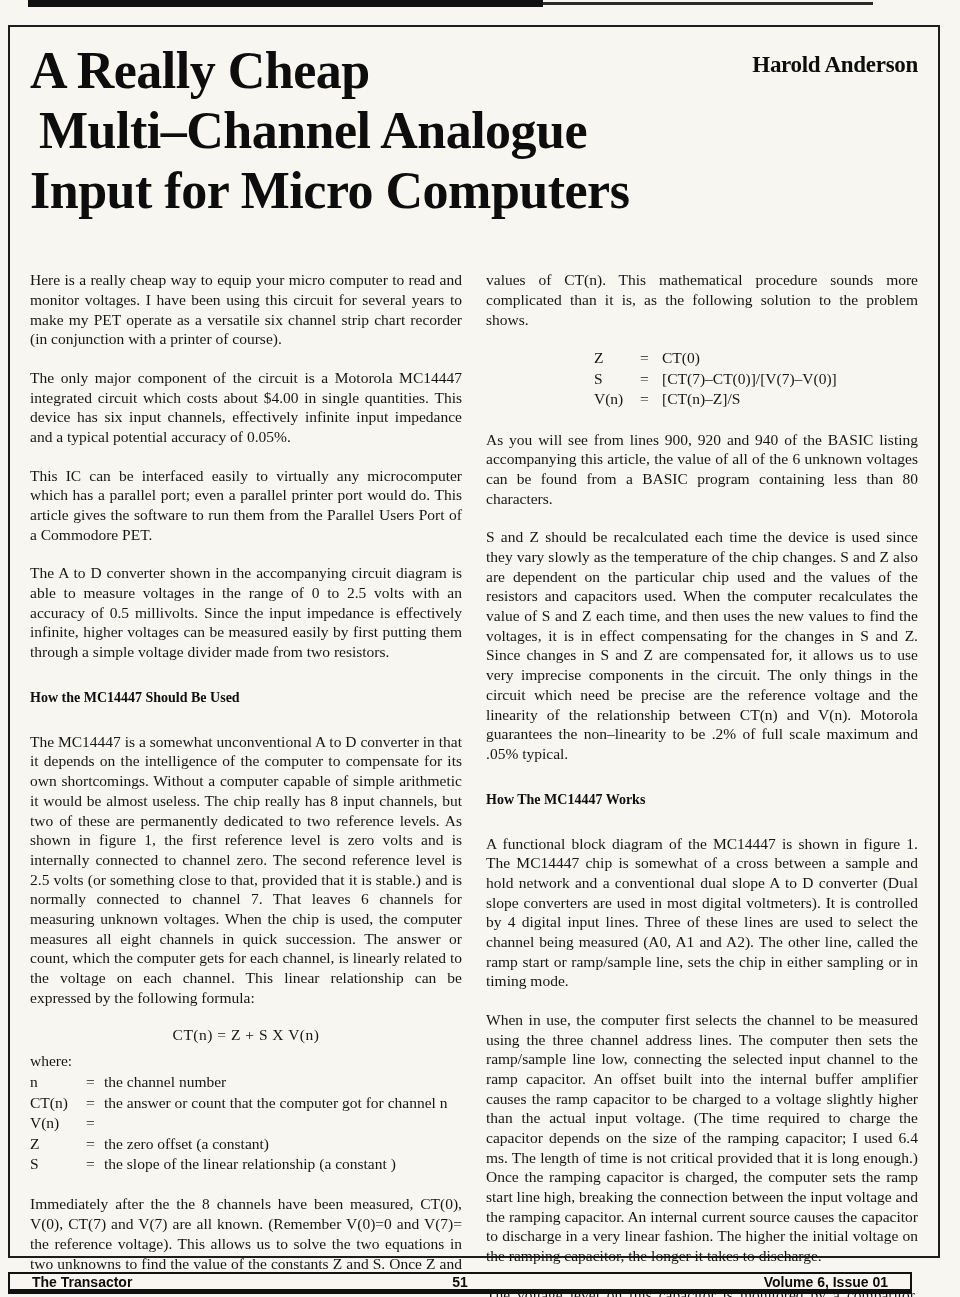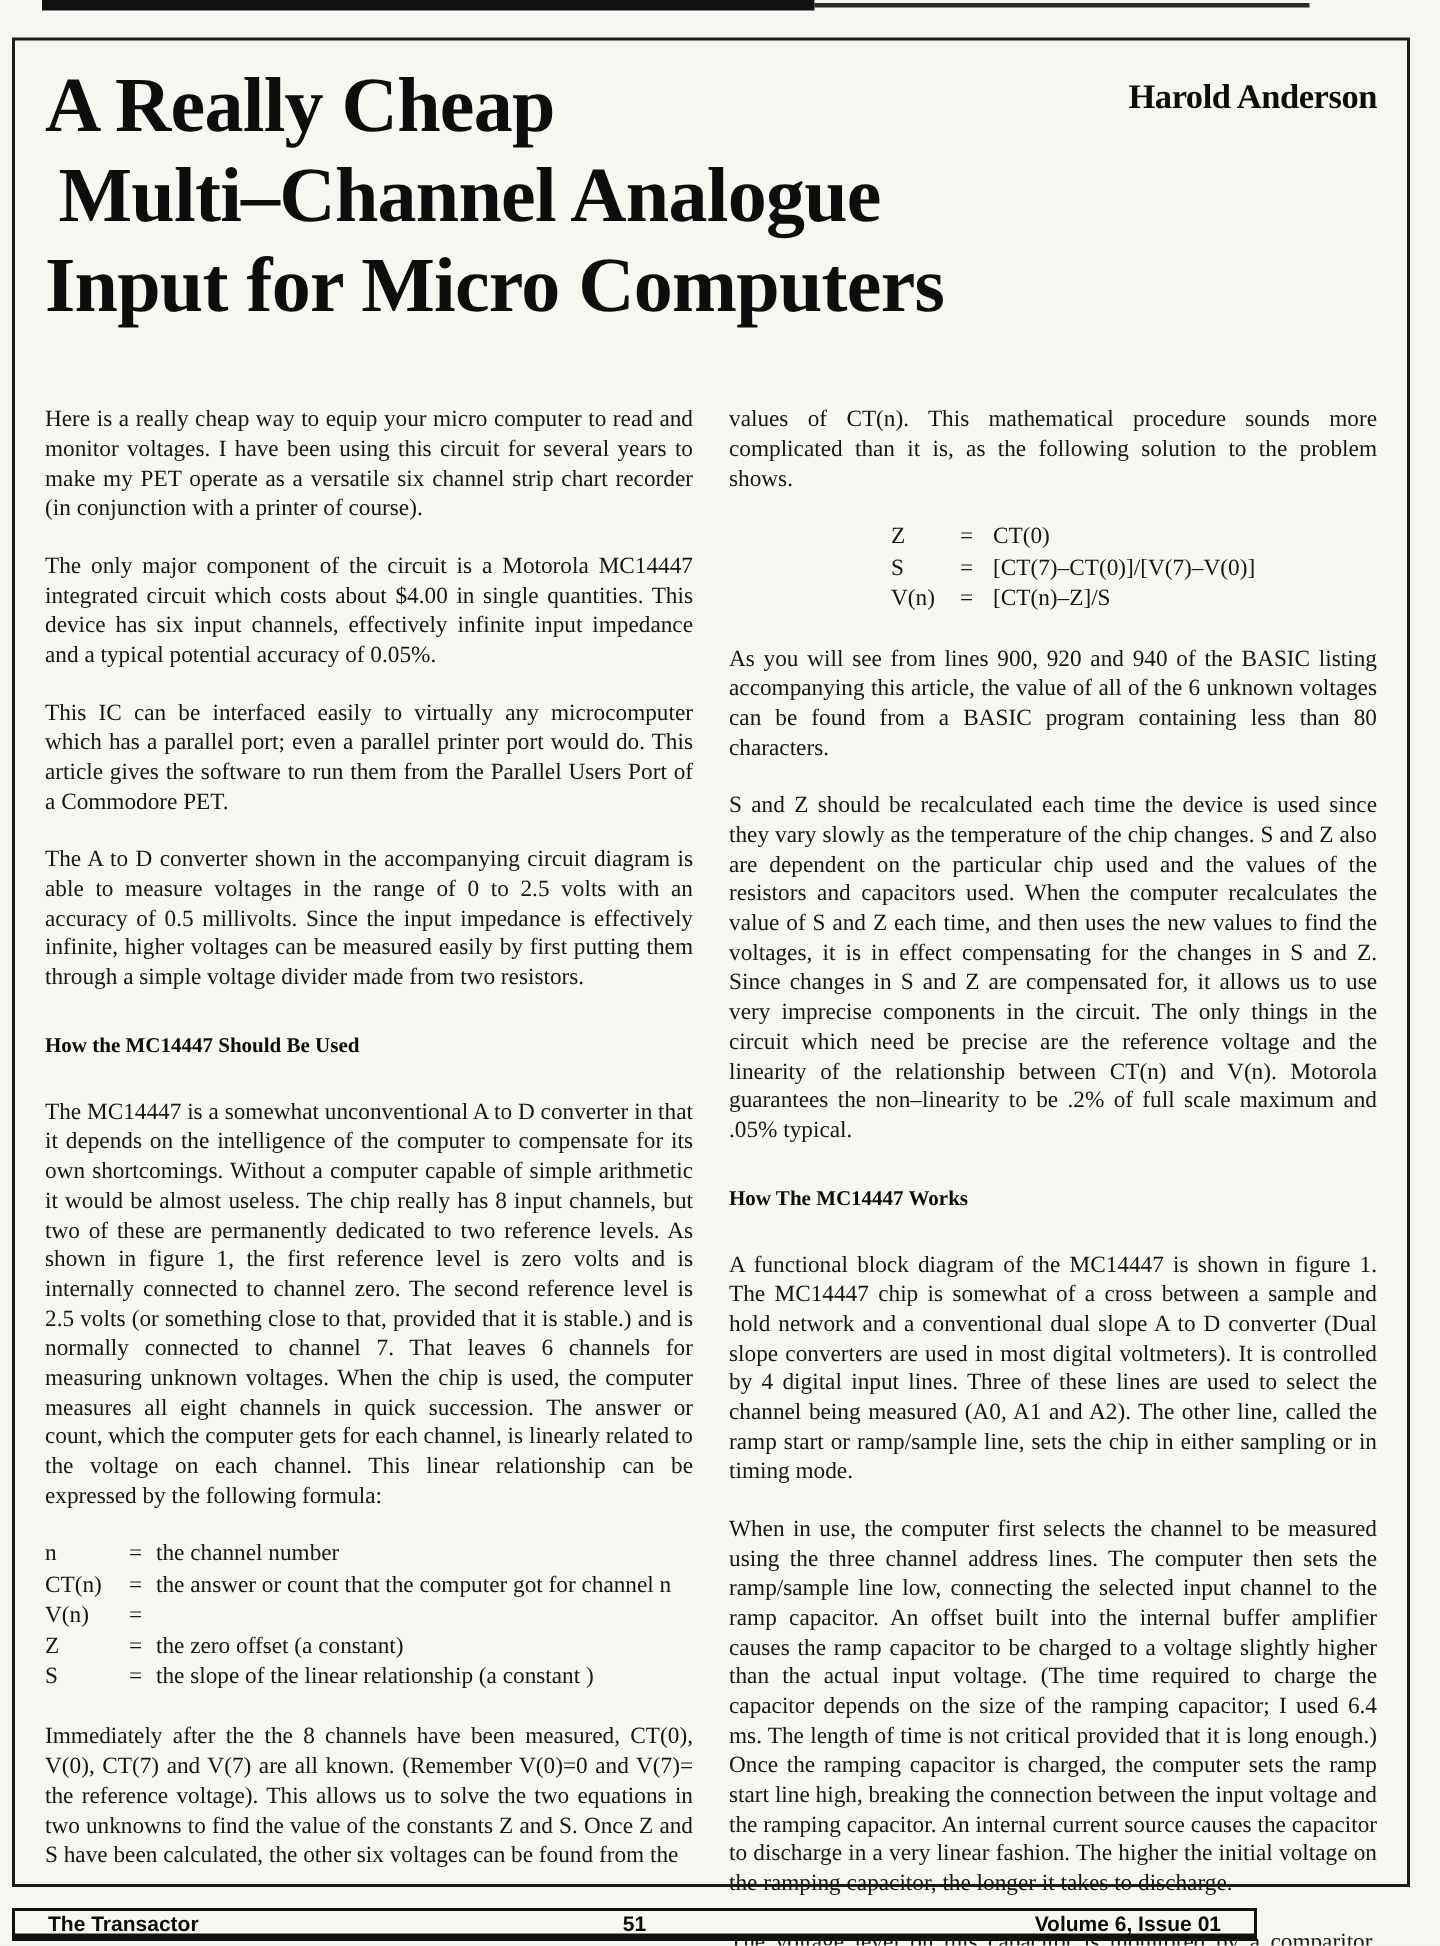--- a/index.html
+++ b/index.html
@@ -62,21 +62,21 @@
   .defrow{
     display:grid;grid-template-columns:56px 18px 1fr;
     font-size:15.5px;line-height:1.32;
   }
   .eqblock{margin:0 0 20px 108px;}
   .eqrow{
     display:grid;grid-template-columns:46px 22px 1fr;
     font-size:15.5px;line-height:1.32;
   }
   .footer{
-    position:absolute;left:8px;top:1272px;width:830px;height:22px;
+    position:absolute;left:8px;top:1272px;width:904px;height:22px;
     box-sizing:border-box;
     border:2px solid #111;border-bottom-width:5px;
     background:#f7f6f1;
     display:flex;align-items:center;
     font-family:"Liberation Sans", sans-serif;
     font-weight:bold;font-size:14px;color:#0c0c0c;
   }
   .f-left{margin-left:22px;}
   .f-center{position:absolute;left:0;right:0;text-align:center;}
   .f-right{margin-left:auto;margin-right:22px;position:relative;}
@@ -104,20 +104,22 @@
 
     <div class="columns">
 
       <div class="col col-left">
         <p>Here is a really cheap way to equip your micro computer to read and monitor voltages. I have been using this circuit for several years to make my PET operate as a versatile six channel strip chart recorder (in conjunction with a printer of course).</p>
         <p>The only major component of the circuit is a Motorola MC14447 integrated circuit which costs about $4.00 in single quantities. This device has six input channels, effectively infinite input impedance and a typical potential accuracy of 0.05%.</p>
         <p>This IC can be interfaced easily to virtually any microcomputer which has a parallel port; even a parallel printer port would do. This article gives the software to run them from the Parallel Users Port of a Commodore PET.</p>
         <p>The A to D converter shown in the accompanying circuit diagram is able to measure voltages in the range of 0 to 2.5 volts with an accuracy of 0.5 millivolts. Since the input impedance is effectively infinite, higher voltages can be measured easily by first putting them through a simple voltage divider made from two resistors.</p>
         <h3>How the MC14447 Should Be Used</h3>
         <p>The MC14447 is a somewhat unconventional A to D converter in that it depends on the intelligence of the computer to compensate for its own shortcomings. Without a computer capable of simple arithmetic it would be almost useless. The chip really has 8 input channels, but two of these are permanently dedicated to two reference levels. As shown in figure 1, the first reference level is zero volts and is internally connected to channel zero. The second reference level is 2.5 volts (or something close to that, provided that it is stable.) and is normally connected to channel 7. That leaves 6 channels for measuring unknown voltages. When the chip is used, the computer measures all eight channels in quick succession. The answer or count, which the computer gets for each channel, is linearly related to the voltage on each channel. This linear relationship can be expressed by the following formula:</p>
+        <div class="formula">CT(n)  =  Z + S X V(n)</div>
+        <div class="where">where:</div>
         <div class="deflist">
           <div class="defrow">
             <span>n</span>
             <span>=</span>
             <span>the channel number</span>
           </div>
           <div class="defrow">
             <span>CT(n)</span>
             <span>=</span>
             <span>the answer or count that the computer got for channel n</span>

